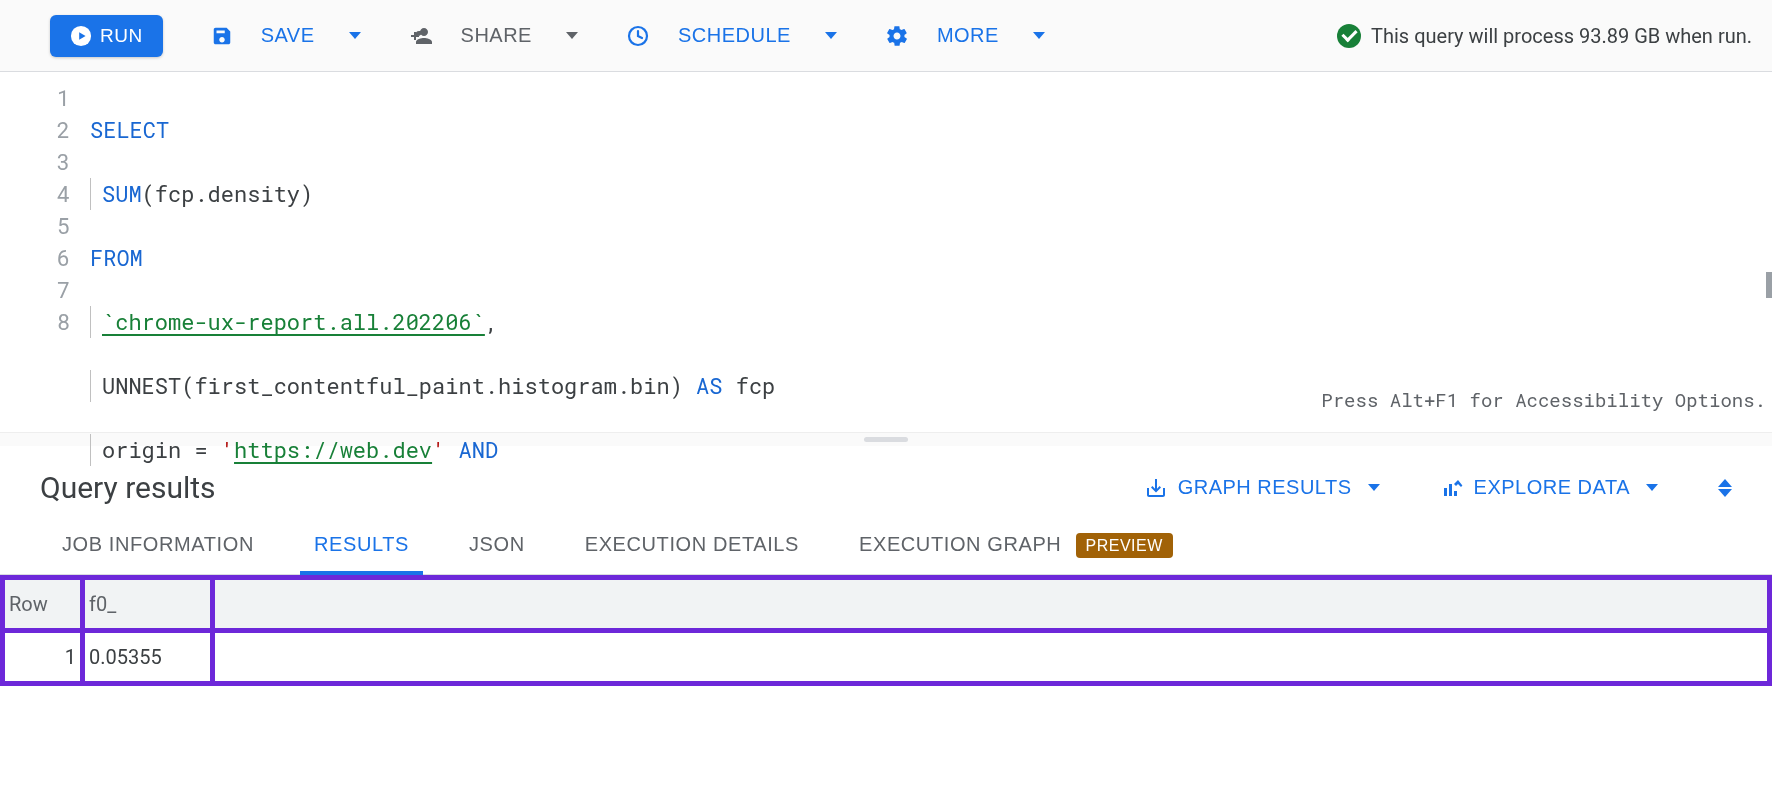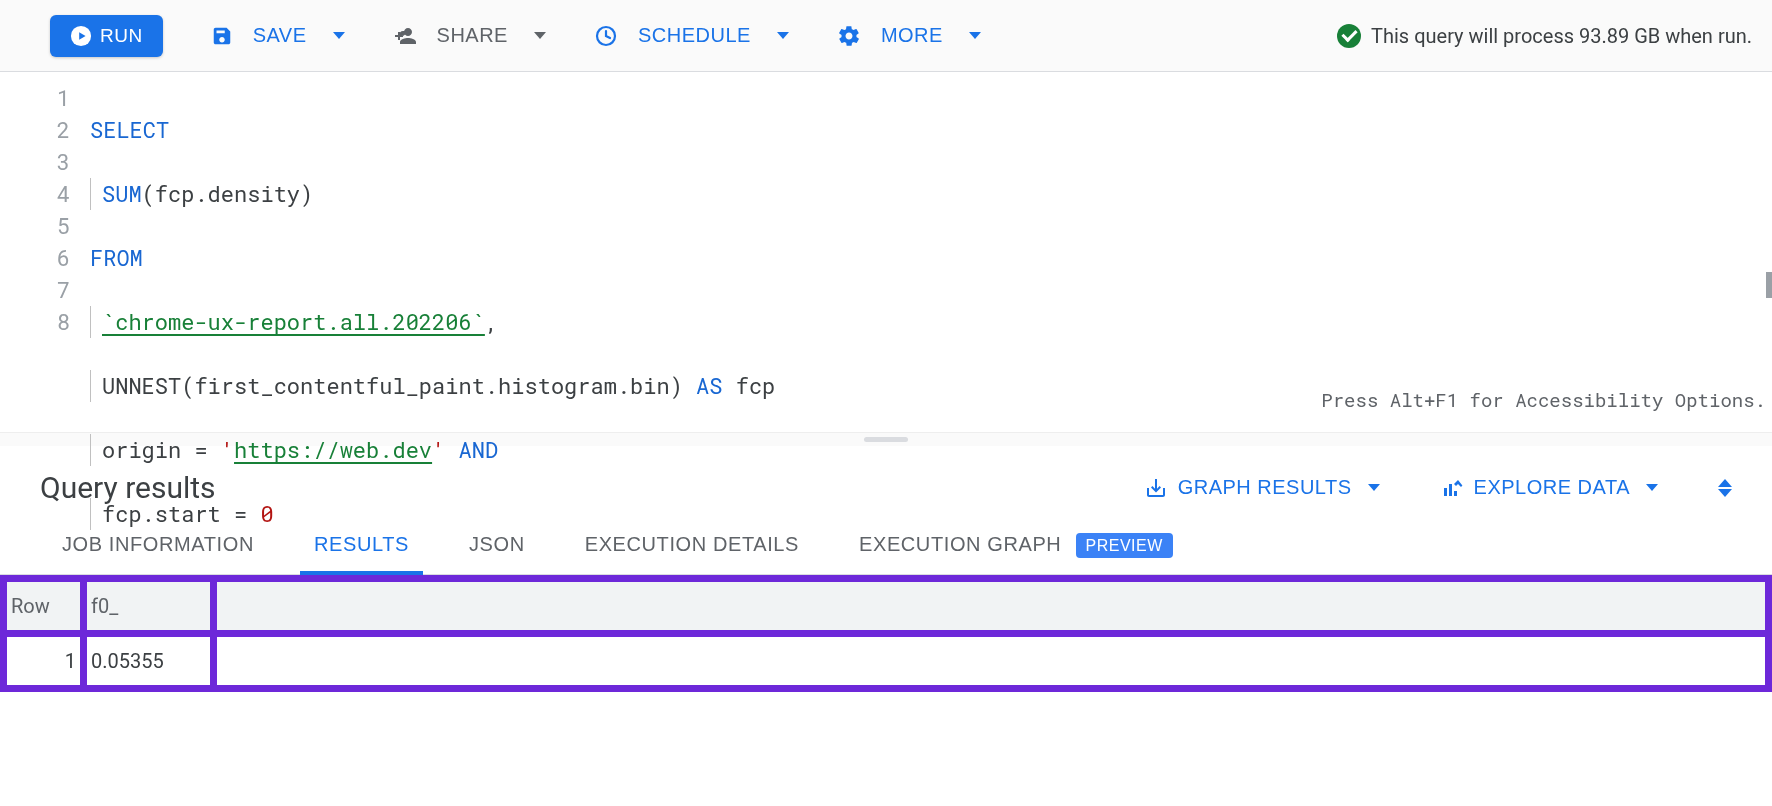--- a/index.html
+++ b/index.html
@@ -1,19 +1,19 @@
 <!DOCTYPE html>
 <html><head>
 <meta charset="utf-8">
 <style>
 * { box-sizing: border-box; margin: 0; padding: 0; }
 body { font-family: "Google Sans", Roboto, Arial, sans-serif; background: #fff; color: #3c4043; width: 1772px; }
 .toolbar { display: flex; align-items: center; height: 72px; padding: 0 20px 0 50px; border-bottom: 1px solid #dadce0; background: #fafafa; }
 .run-btn { display: inline-flex; align-items: center; gap: 8px; background: #1a73e8; color: #fff; border: none; border-radius: 6px; padding: 10px 20px; font-size: 19px; font-weight: 500; letter-spacing: 0.5px; cursor: pointer; box-shadow: 0 1px 3px rgba(0,0,0,.2); }
-.tb-btn { display: inline-flex; align-items: center; gap: 20px; background: none; border: none; color: #1a73e8; font-size: 20px; font-weight: 500; letter-spacing: 0.5px; cursor: pointer; margin-left: 48px; }
+.tb-btn { display: inline-flex; align-items: center; gap: 28px; background: none; border: none; color: #1a73e8; font-size: 20px; font-weight: 500; letter-spacing: 0.5px; cursor: pointer; margin-left: 48px; }
 .tb-btn.muted { color: #5f6368; }
 .tb-btn.muted .fill-icon { fill: #5f6368; }
 .tb-btn .fill-icon { fill: #1a73e8; }
 .dropdown-caret { width: 0; height: 0; border-left: 6px solid transparent; border-right: 6px solid transparent; border-top: 7px solid currentColor; margin-left: 6px; }
 .spacer { flex: 1; }
 .status { display: flex; align-items: center; gap: 10px; color: #3c4043; font-size: 20px; }
 .check-circle { width: 24px; height: 24px; background: #188038; border-radius: 50%; display: inline-flex; align-items: center; justify-content: center; }
 .check-circle::after { content: ""; width: 6px; height: 11px; border: solid #fff; border-width: 0 3px 3px 0; transform: rotate(45deg); margin-top: -3px; }
 
 .editor { display: flex; height: 360px; background: #fff; position: relative; }
@@ -36,24 +36,24 @@
 .hdr-btn { display: inline-flex; align-items: center; gap: 10px; background: none; border: none; color: #1a73e8; font-size: 20px; font-weight: 500; letter-spacing: 0.5px; cursor: pointer; margin-left: 60px; }
 .hdr-btn .fill-icon { fill: #1a73e8; }
 .collapse-btn { margin-left: 60px; display: inline-flex; flex-direction: column; gap: 2px; color: #1a73e8; cursor: pointer; }
 .caret-up { width: 0; height: 0; border-left: 7px solid transparent; border-right: 7px solid transparent; border-bottom: 8px solid currentColor; }
 .caret-down { width: 0; height: 0; border-left: 7px solid transparent; border-right: 7px solid transparent; border-top: 8px solid currentColor; }
 
 .tabs { display: flex; border-bottom: 1px solid #dadce0; padding: 18px 40px 0 56px; gap: 48px; }
 .tab { background: none; border: none; font-size: 20px; font-weight: 500; color: #5f6368; letter-spacing: 0.6px; padding: 0 6px 18px 6px; cursor: pointer; position: relative; }
 .tab.active { color: #1a73e8; }
 .tab.active::after { content: ""; position: absolute; left: -8px; right: -8px; bottom: -1px; height: 4px; background: #1a73e8; }
-.badge { background: #3b82f6; color: #fff; font-size: 16px; font-weight: 500; padding: 4px 10px; border-radius: 4px; margin-left: 8px; letter-spacing: 0.5px; }
+.badge { background: #a16207; color: #fff; font-size: 16px; font-weight: 500; padding: 4px 10px; border-radius: 4px; margin-left: 8px; letter-spacing: 0.5px; }
 
 table.results { border-collapse: collapse; width: 100%; font-size: 20px; }
-table.results th, table.results td { text-align: left; padding: 12px 4px; border: 7px solid #6d28d9; color: #3c4043; }
+table.results th, table.results td { text-align: left; padding: 12px 4px; border: 5px solid #6d28d9; color: #3c4043; }
 table.results thead th { background: #f1f3f4; font-weight: 400; color: #5f6368; }
 table.results td.num-cell { text-align: right; width: 80px; }
 table.results th:first-child { width: 80px; }
 table.results th:nth-child(2), table.results td:nth-child(2) { width: 130px; }
 
 svg { display: block; }
 .row-marker { position: absolute; right: 0; top: 200px; width: 6px; height: 26px; background: #9aa0a6; }
 </style>
 </head>
 <body>
@@ -113,21 +113,20 @@
     <div>7</div>
     <div>8</div>
   </div>
   <div class="code">
 <div><span class="kw">SELECT</span></div>
 <div><span class="ind-bar"></span><span class="func-blue">SUM</span><span class="ident">(fcp.density)</span></div>
 <div><span class="kw">FROM</span></div>
 <div><span class="ind-bar"></span><span class="table-name">`chrome-ux-report.all.202206`</span><span class="ident">,</span></div>
 <div><span class="ind-bar"></span><span class="ident">UNNEST</span><span class="ident">(first_contentful_paint.histogram.bin)</span> <span class="kw">AS</span><span class="ident"> fcp</span></div>
 <div><span class="ind-bar"></span><span class="ident">origin = </span><span class="str">'</span><span class="str-u">https://web.dev</span><span class="str">'</span><span class="kw"> AND</span></div>
-<div><span class="ind-bar"></span><span class="ident">fcp.start = </span><span class="num">0</span></div>
     <div class="row-marker"></div>
     <div class="acc-hint">Press Alt+F1 for Accessibility Options.</div>
   </div>
 </div>
 
 <div class="drag-handle">
     <div class="notch"></div>
   </div>
 
 <div class="results-header">

